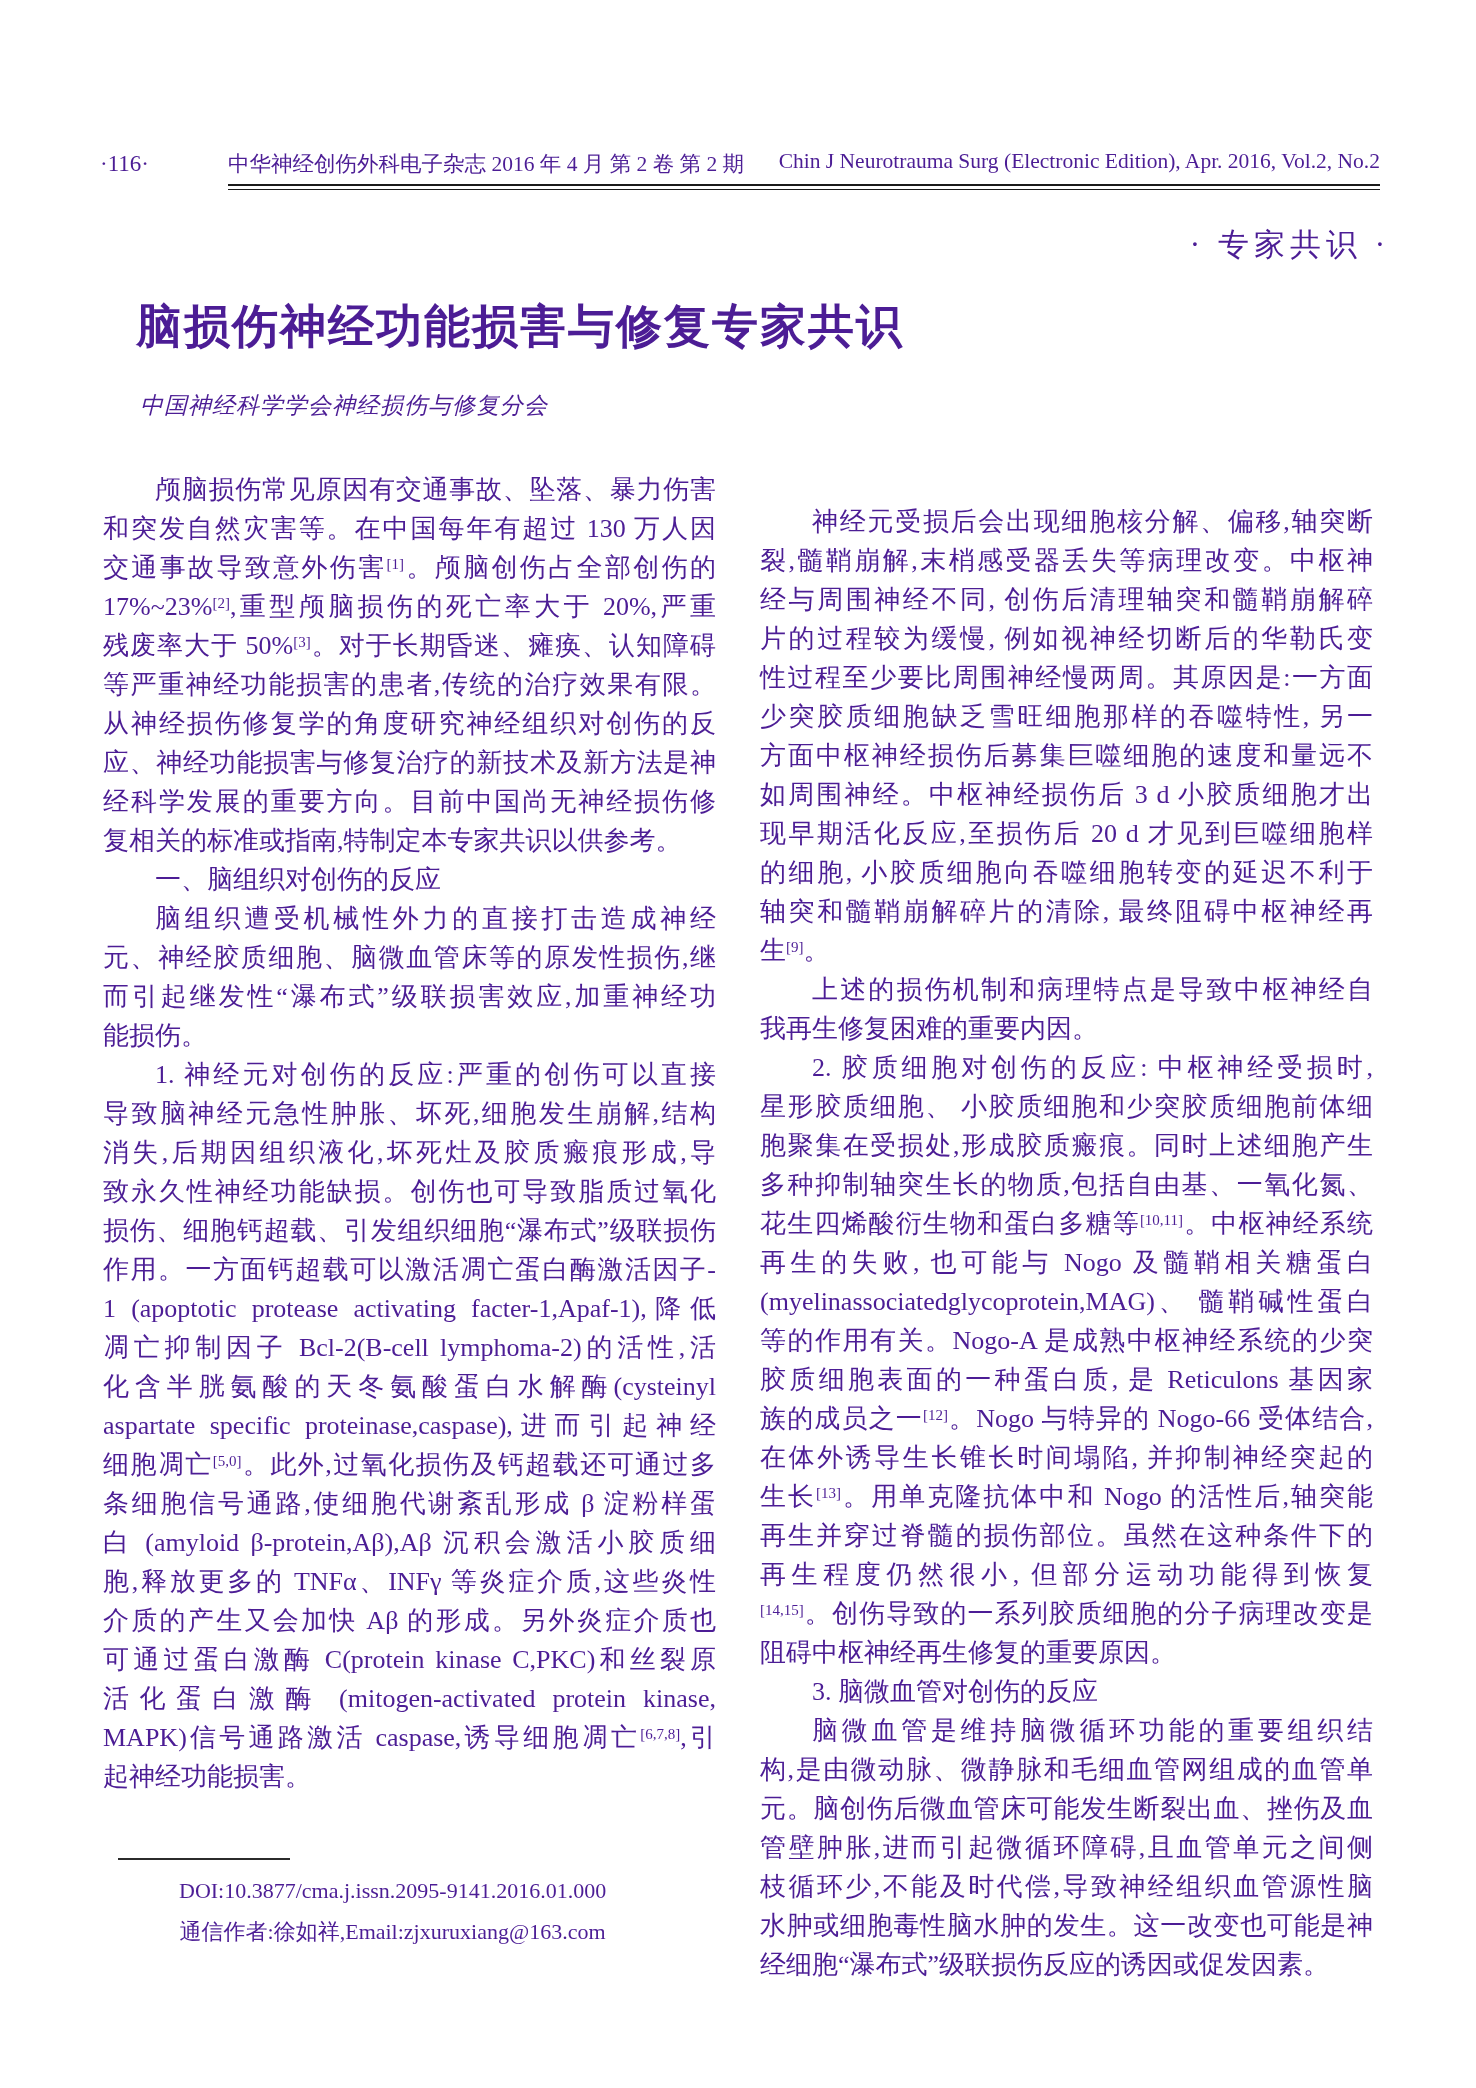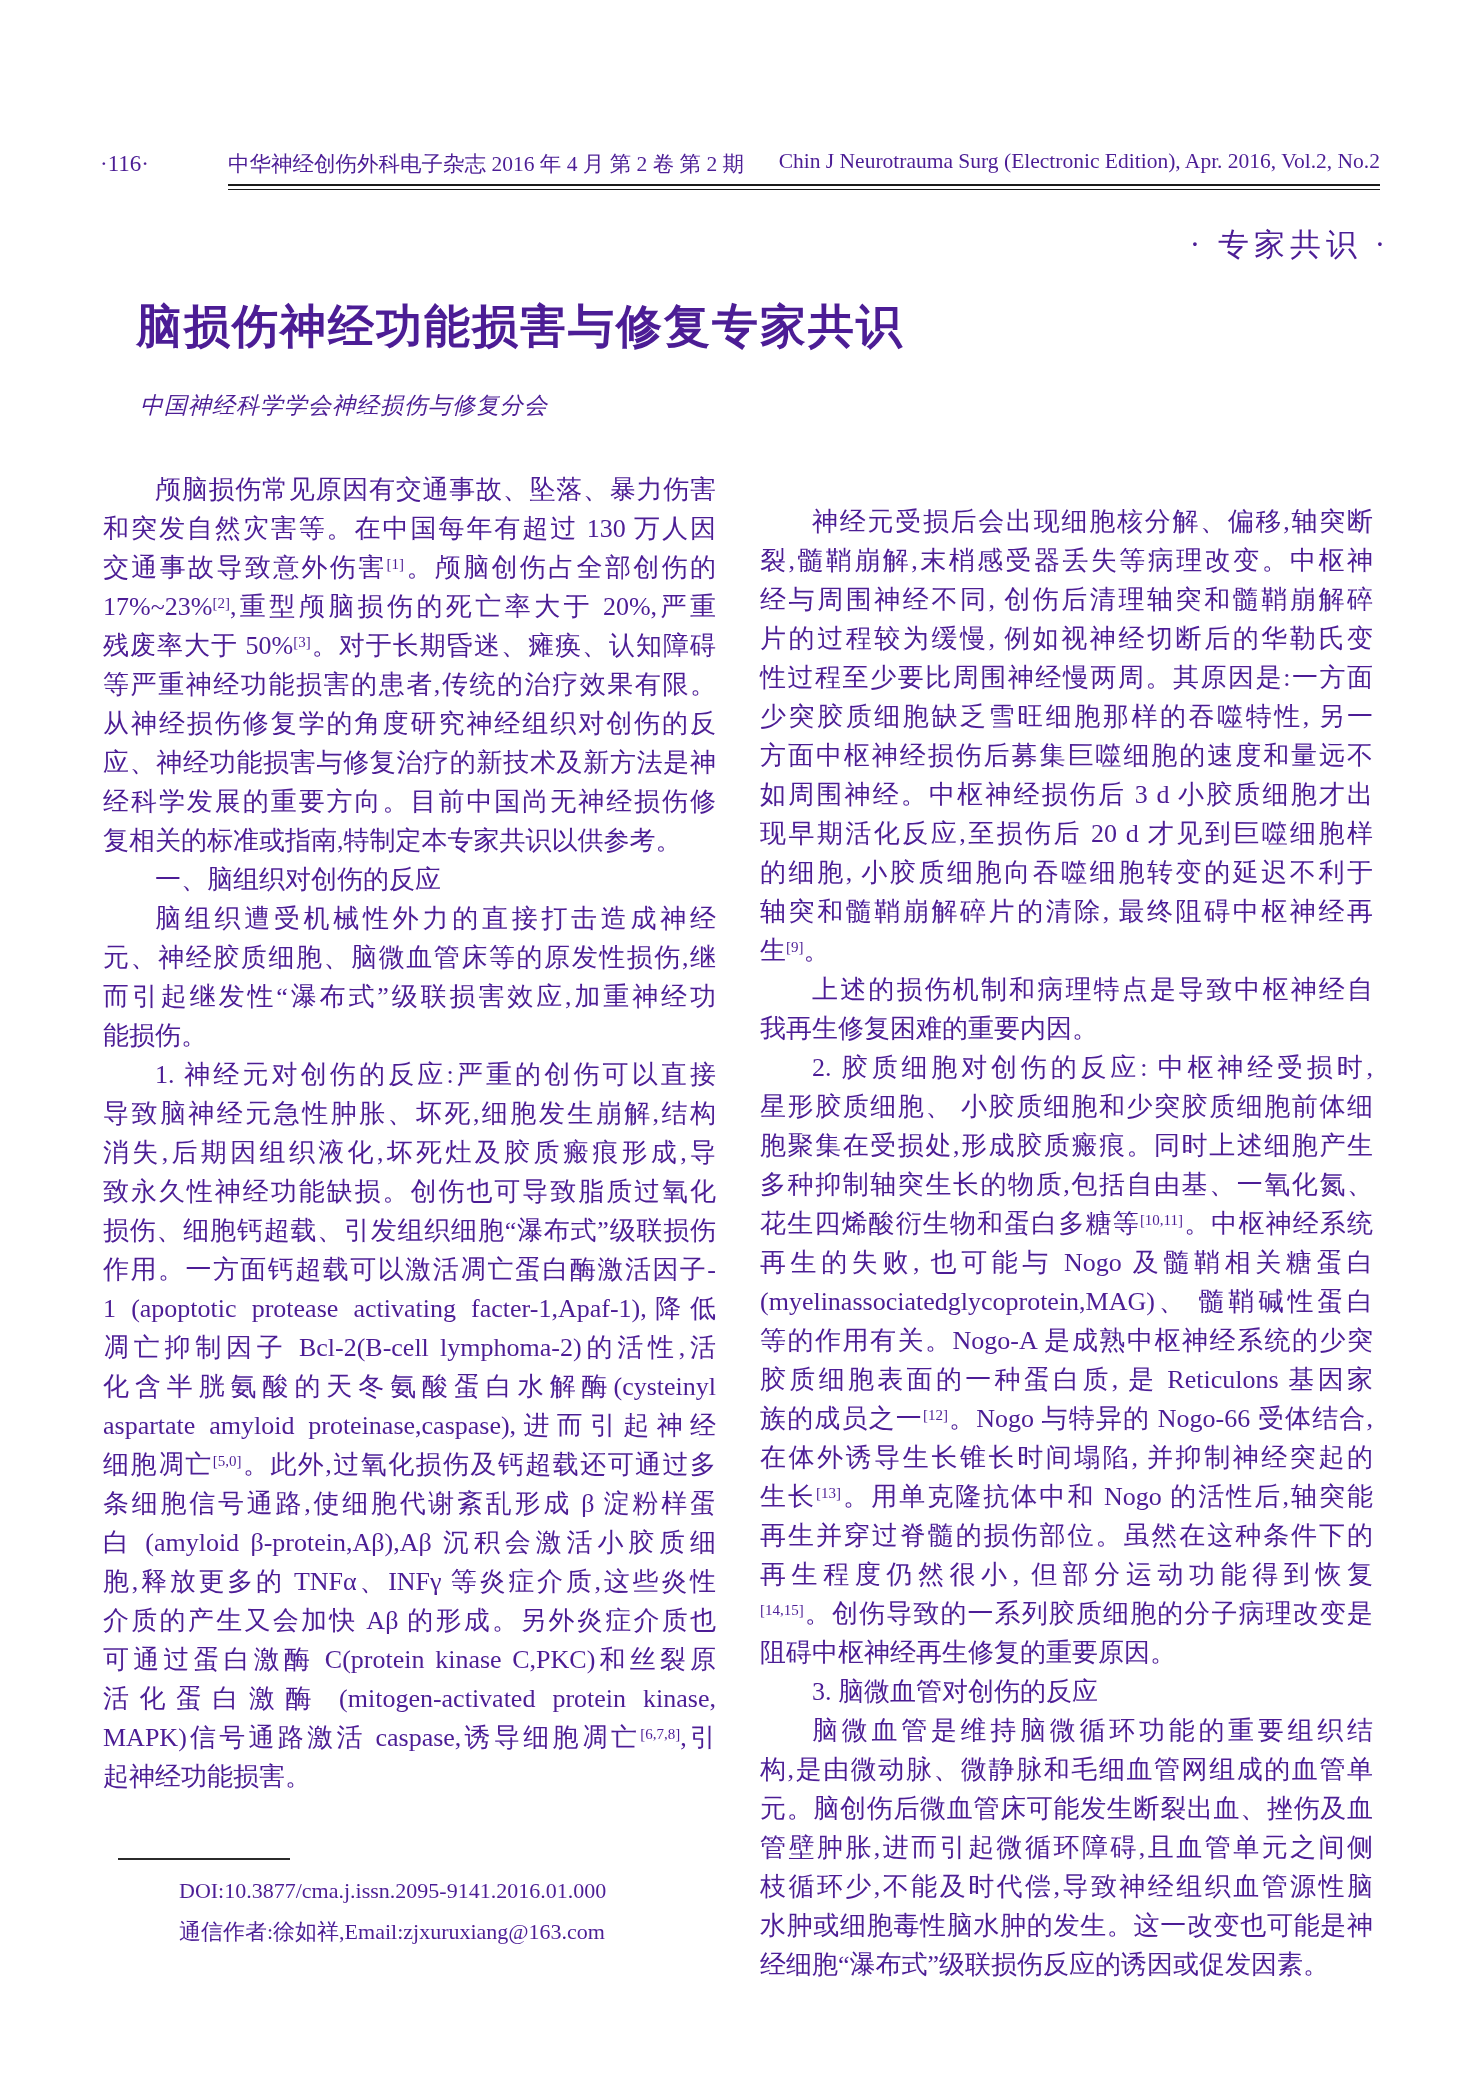--- a/index.html
+++ b/index.html
@@ -19,21 +19,21 @@
 
   .column{position:absolute;top:470px;width:613px;}
   .col-left{left:103px;}
   .col-right{left:760px;margin-top:32px;}
   .line{font-size:26px;line-height:39px;height:39px;text-align:justify;text-align-last:justify;}
   .line.indent{text-indent:52px;}
   .line.end{text-align-last:left;}
   .line sup{font-size:15px;line-height:0;vertical-align:7px;}
 
   .footnote-rule{position:absolute;left:118px;top:1858px;width:172px;height:2px;background:#2b2b2b;}
-  .footnote{position:absolute;left:179px;top:1870px;font-size:22px;line-height:41px;}
+  .footnote{position:absolute;left:179px;top:1870px;font-size:22px;line-height:41px;text-align:center;}
 </style>
 </head>
 <body>
 
 <div class="page">
 
   <span class="page-number">·116·</span>
 
   <div class="journal-header">
     <span>中华神经创伤外科电子杂志 2016 年 4 月 第 2 卷 第 2 期</span>
@@ -65,21 +65,21 @@
       <div class="line end">能损伤。</div>
       <div class="line indent">1. 神经元对创伤的反应:严重的创伤可以直接</div>
       <div class="line">导致脑神经元急性肿胀、坏死,细胞发生崩解,结构</div>
       <div class="line">消失,后期因组织液化,坏死灶及胶质瘢痕形成,导</div>
       <div class="line">致永久性神经功能缺损。创伤也可导致脂质过氧化</div>
       <div class="line">损伤、细胞钙超载、引发组织细胞“瀑布式”级联损伤</div>
       <div class="line">作用。一方面钙超载可以激活凋亡蛋白酶激活因子-</div>
       <div class="line">1 (apoptotic protease activating facter-1,Apaf-1),降低</div>
       <div class="line">凋亡抑制因子 Bcl-2(B-cell lymphoma-2)的活性,活</div>
       <div class="line">化含半胱氨酸的天冬氨酸蛋白水解酶(cysteinyl</div>
-      <div class="line">aspartate amyloid proteinase,caspase),进而引起神经</div>
+      <div class="line">aspartate specific proteinase,caspase),进而引起神经</div>
       <div class="line">细胞凋亡<sup>[5,0]</sup>。此外,过氧化损伤及钙超载还可通过多</div>
       <div class="line">条细胞信号通路,使细胞代谢紊乱形成 β 淀粉样蛋</div>
       <div class="line">白 (amyloid β-protein,Aβ),Aβ 沉积会激活小胶质细</div>
       <div class="line">胞,释放更多的 TNFα、INFγ 等炎症介质,这些炎性</div>
       <div class="line">介质的产生又会加快 Aβ 的形成。另外炎症介质也</div>
       <div class="line">可通过蛋白激酶 C(protein kinase C,PKC)和丝裂原</div>
       <div class="line">活化蛋白激酶 (mitogen-activated protein kinase,</div>
       <div class="line">MAPK)信号通路激活 caspase,诱导细胞凋亡<sup>[6,7,8]</sup>,引</div>
       <div class="line end">起神经功能损害。</div>
     </div>

